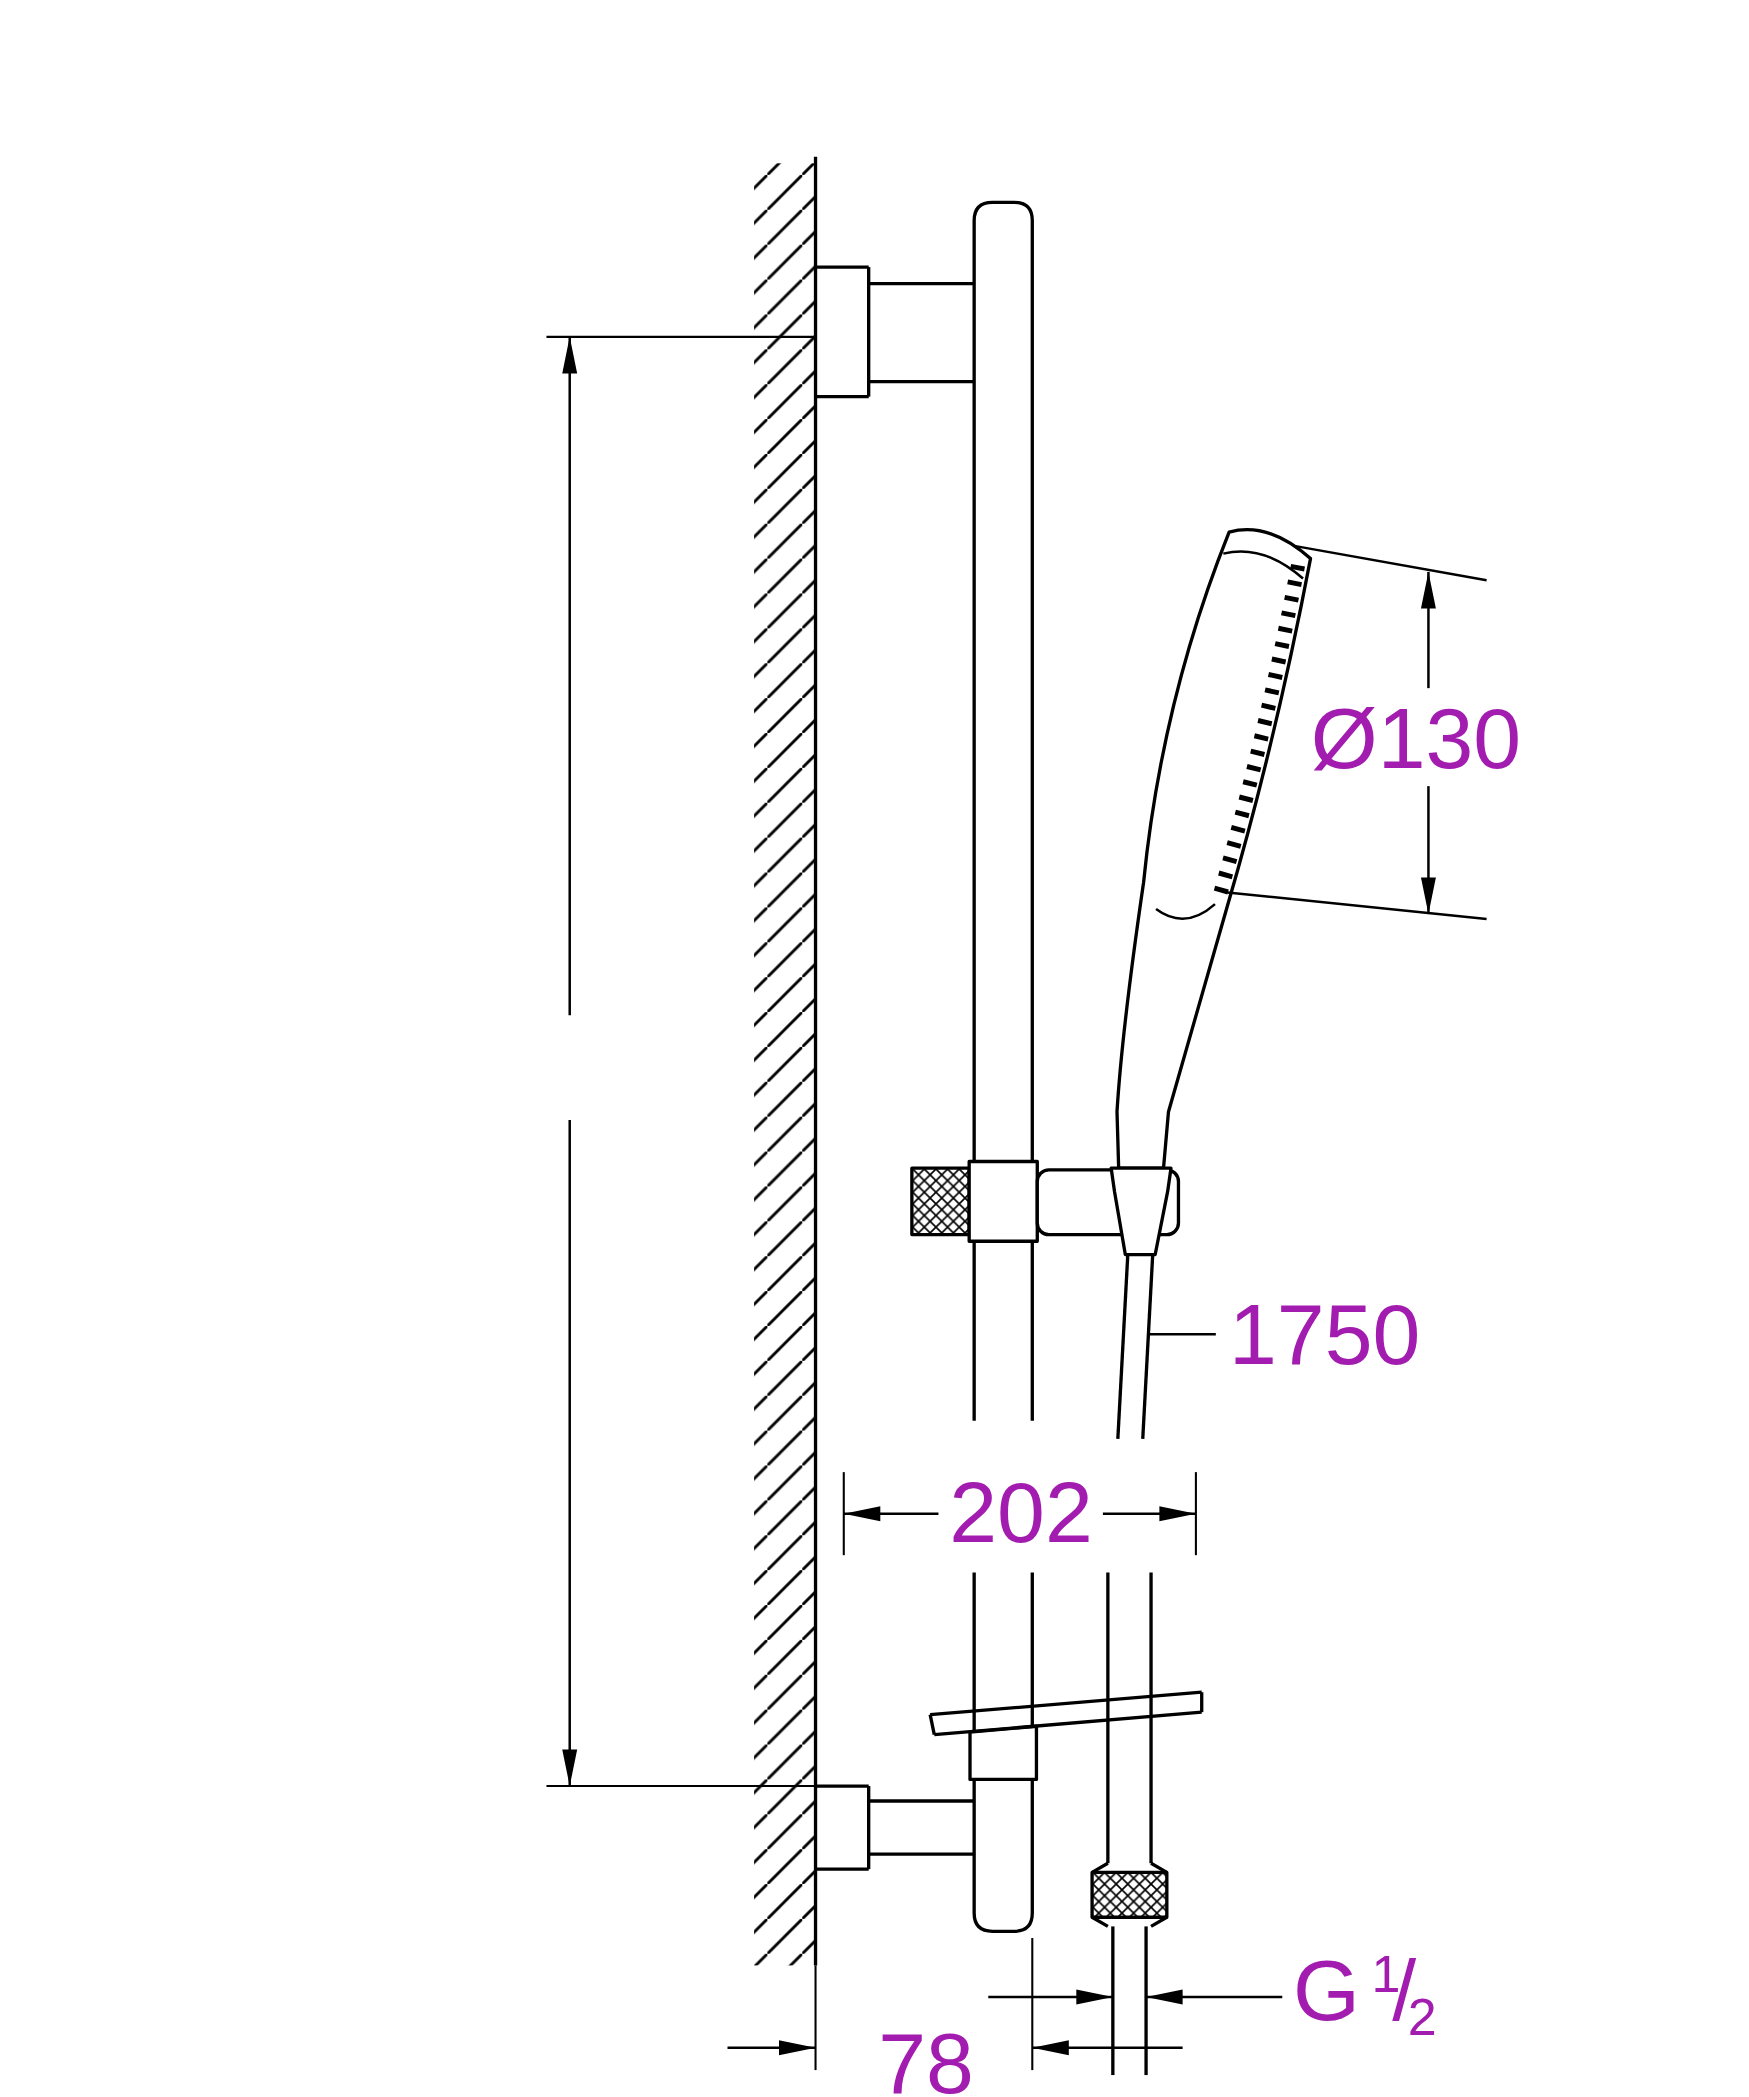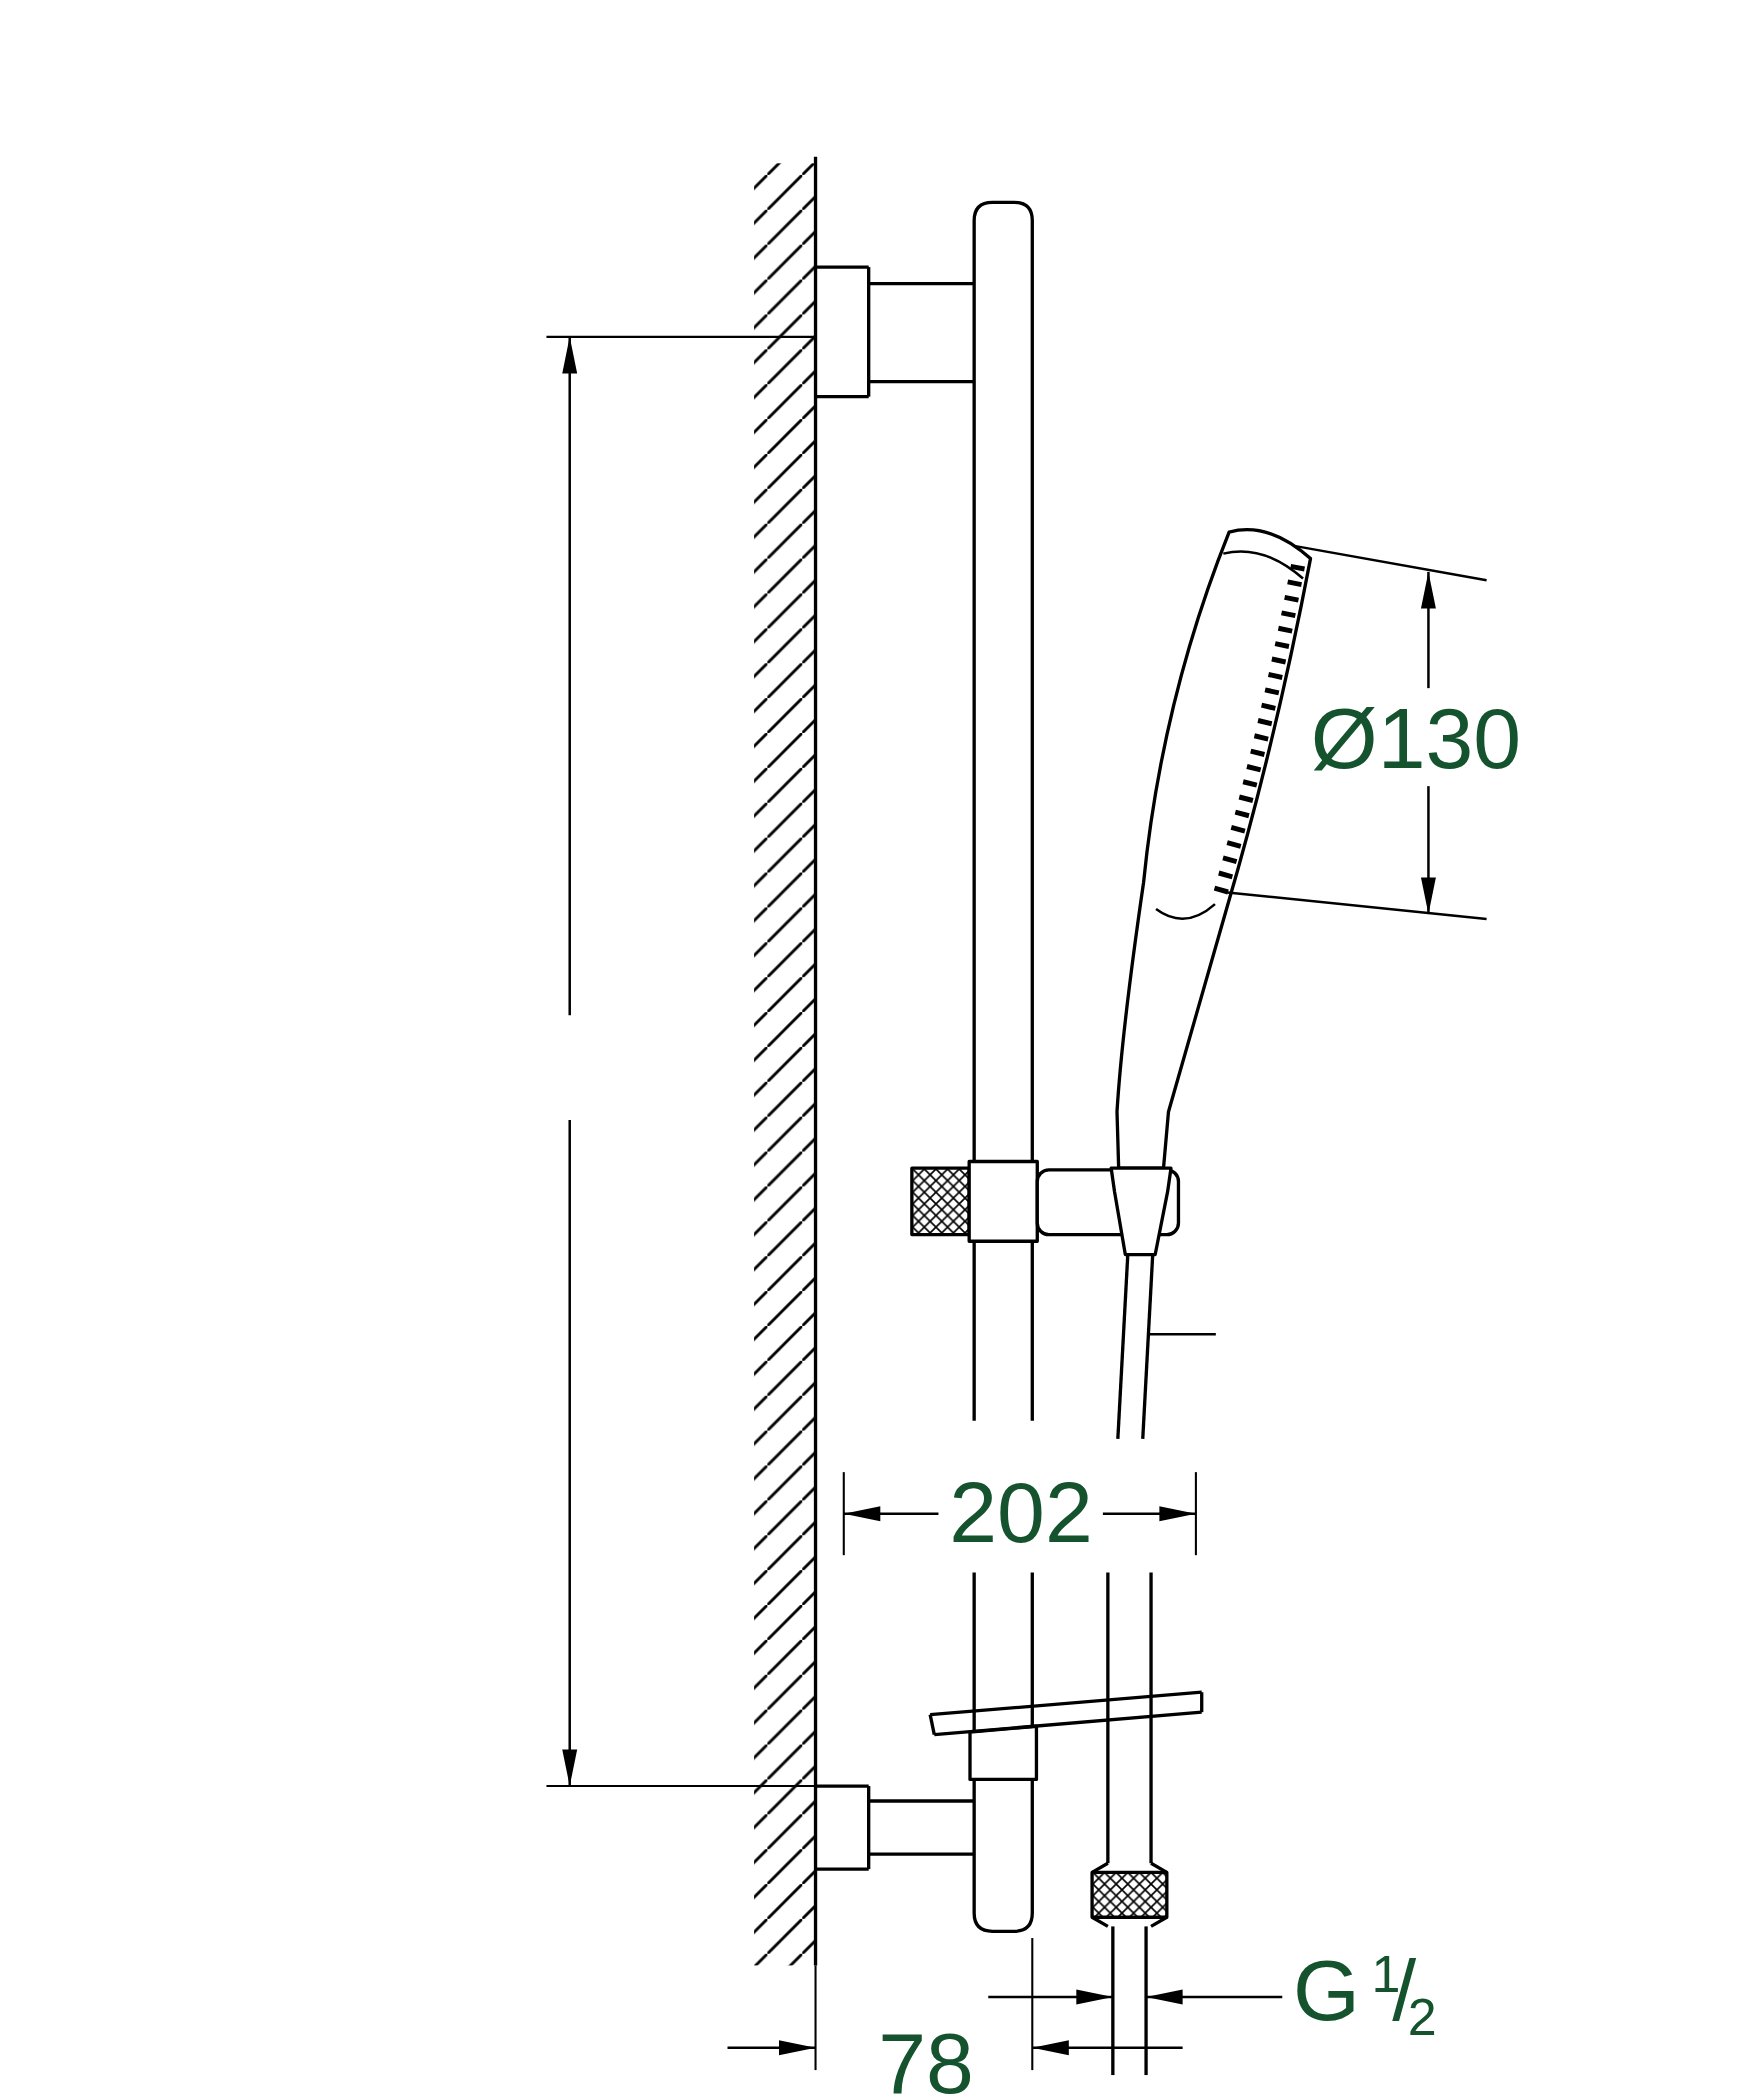--- a/index.html
+++ b/index.html
@@ -6,21 +6,21 @@
   #canvas{
     position:relative;
     width:1749px;height:2098px;
     background:#ffffff;
     font-family:"Liberation Sans","DejaVu Sans",sans-serif;
     overflow:hidden;
   }
   #drawing{position:absolute;left:0;top:0;}
   .dim-label{
     position:absolute;
-    color:#14532d;
+    color:#a21caf;
     font-size:86px;
     line-height:1;
     white-space:nowrap;
     letter-spacing:0;
   }
   .centered{transform:translate(-50%,-50%);}
   .vcentered{transform:translate(0,-50%);}
   .thread-num{font-size:52px;position:relative;top:-28px;margin-left:11.6px;}
   .thread-slash{font-size:86px;margin:0 -8.3px;}
   .thread-den{font-size:52px;position:relative;top:15px;}
@@ -151,20 +151,21 @@
       <line x1="1190" y1="2404" x2="1340" y2="2404" stroke="#000" stroke-width="3"></line>
       <line x1="1380" y1="2404" x2="1544" y2="2404" stroke="#000" stroke-width="3"></line>
       <polygon points="1340,2404 1296,2395 1296,2413" fill="#000"></polygon>
       <polygon points="1380,2404 1424,2395 1424,2413" fill="#000"></polygon>
     </g>
   </svg>
 
 
   <div class="dim-label centered" style="left:1416px; top:738px;">Ø130</div>
 
+  <div class="dim-label vcentered" style="left:1229px; top:1334px;">1750</div>
 
   <div class="dim-label centered" style="left:1021px; top:1512px;">202</div>
 
   <div class="dim-label centered" style="left:926px; top:2044px;margin-top:19px;">78</div>
 
   <div class="dim-label vcentered" style="left:1293px; top:1990px;">
     <span>G</span><span class="thread-num">1</span><span class="thread-slash">/</span><span class="thread-den">2</span>
   </div>
 
 </div>

